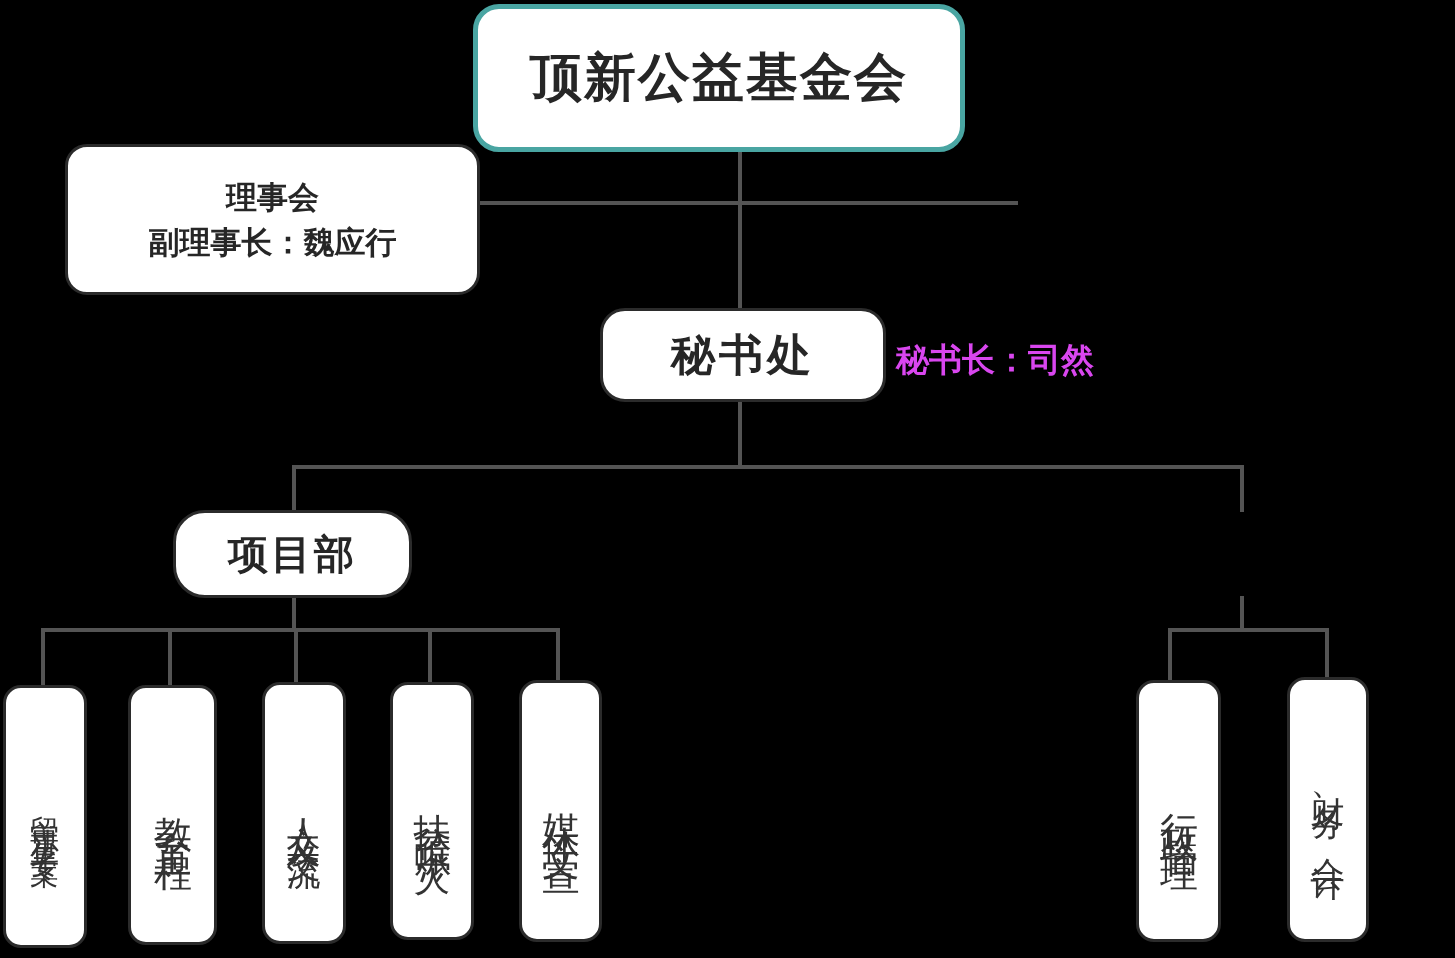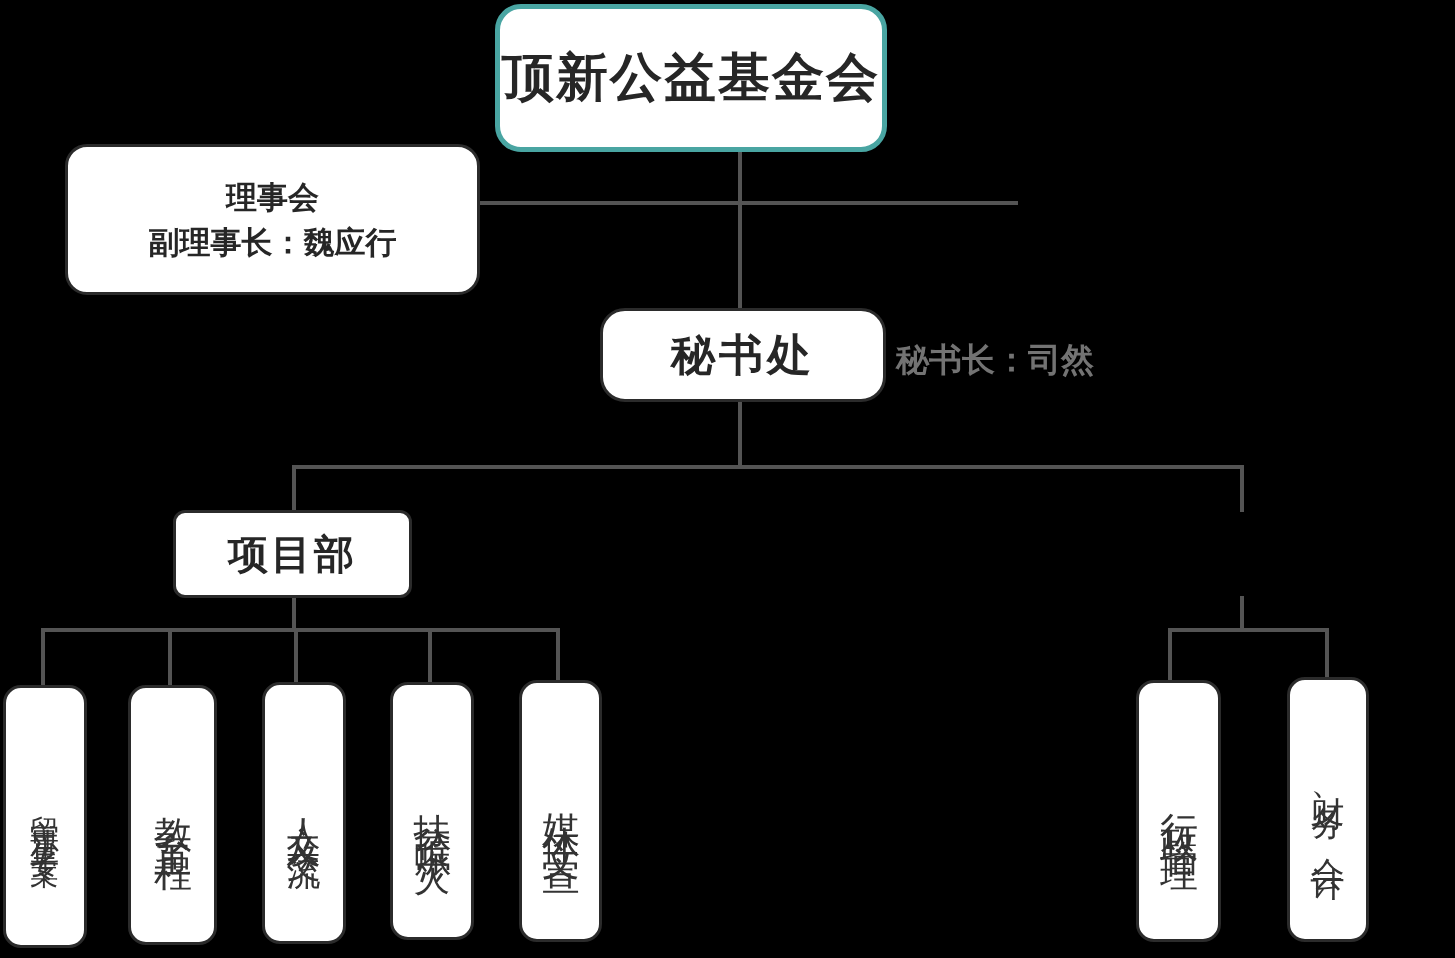--- a/index.html
+++ b/index.html
@@ -44,40 +44,40 @@
     line-height: 1.45;
     flex-direction: column;
   }
   .node-mid {
     border-radius: 22px;
     font-size: 44px;
     font-weight: bold;
     letter-spacing: 4px;
   }
   .node-dept {
-    border-radius: 12px;
+    border-radius: 32px;
     font-size: 40px;
     font-weight: bold;
     letter-spacing: 3px;
   }
   .node-vert {
     border-radius: 18px;
     font-weight: normal;
     color: #333333;
   }
   .node-vert span {
     writing-mode: vertical-rl;
     text-orientation: upright;
   }
   .v4  { font-size: 38px; letter-spacing: 14px; }
   .v5  { font-size: 34px; letter-spacing: 9px;  }
   .v6  { font-size: 29px; letter-spacing: 7px;  }
   .floating-label {
     position: absolute;
-    color: #737373;
+    color: #d946ef;
     font-size: 33px;
     font-weight: bold;
     white-space: nowrap;
   }
 </style>
 </head>
 <body>
 
 <div class="canvas">
 
@@ -94,21 +94,21 @@
   <div class="line" style="left:168px; top:628px; width:4px; height:59px;"></div>
   <div class="line" style="left:294px; top:628px; width:4px; height:59px;"></div>
   <div class="line" style="left:428px; top:628px; width:4px; height:59px;"></div>
   <div class="line" style="left:556px; top:628px; width:4px; height:59px;"></div>
 
   <div class="line" style="left:1240px; top:596px; width:4px; height:36px;"></div>
   <div class="line" style="left:1168px; top:628px; width:161px; height:4px;"></div>
   <div class="line" style="left:1168px; top:628px; width:4px; height:54px;"></div>
   <div class="line" style="left:1325px; top:628px; width:4px; height:54px;"></div>
 
-  <div class="node node-root" style="left:495px; top:4px; width:392px; height:148px;">
+  <div class="node node-root" style="left:473px; top:4px; width:492px; height:148px;">
     <span>顶新公益基金会</span>
   </div>
 
   <div class="node node-wide" style="left:65px; top:144px; width:415px; height:151px;">
     <div>理事会</div>
     <div>副理事长：魏应行</div>
   </div>
 
 
   <div class="node node-mid" style="left:600px; top:308px; width:286px; height:94px;border-radius:25px;">

